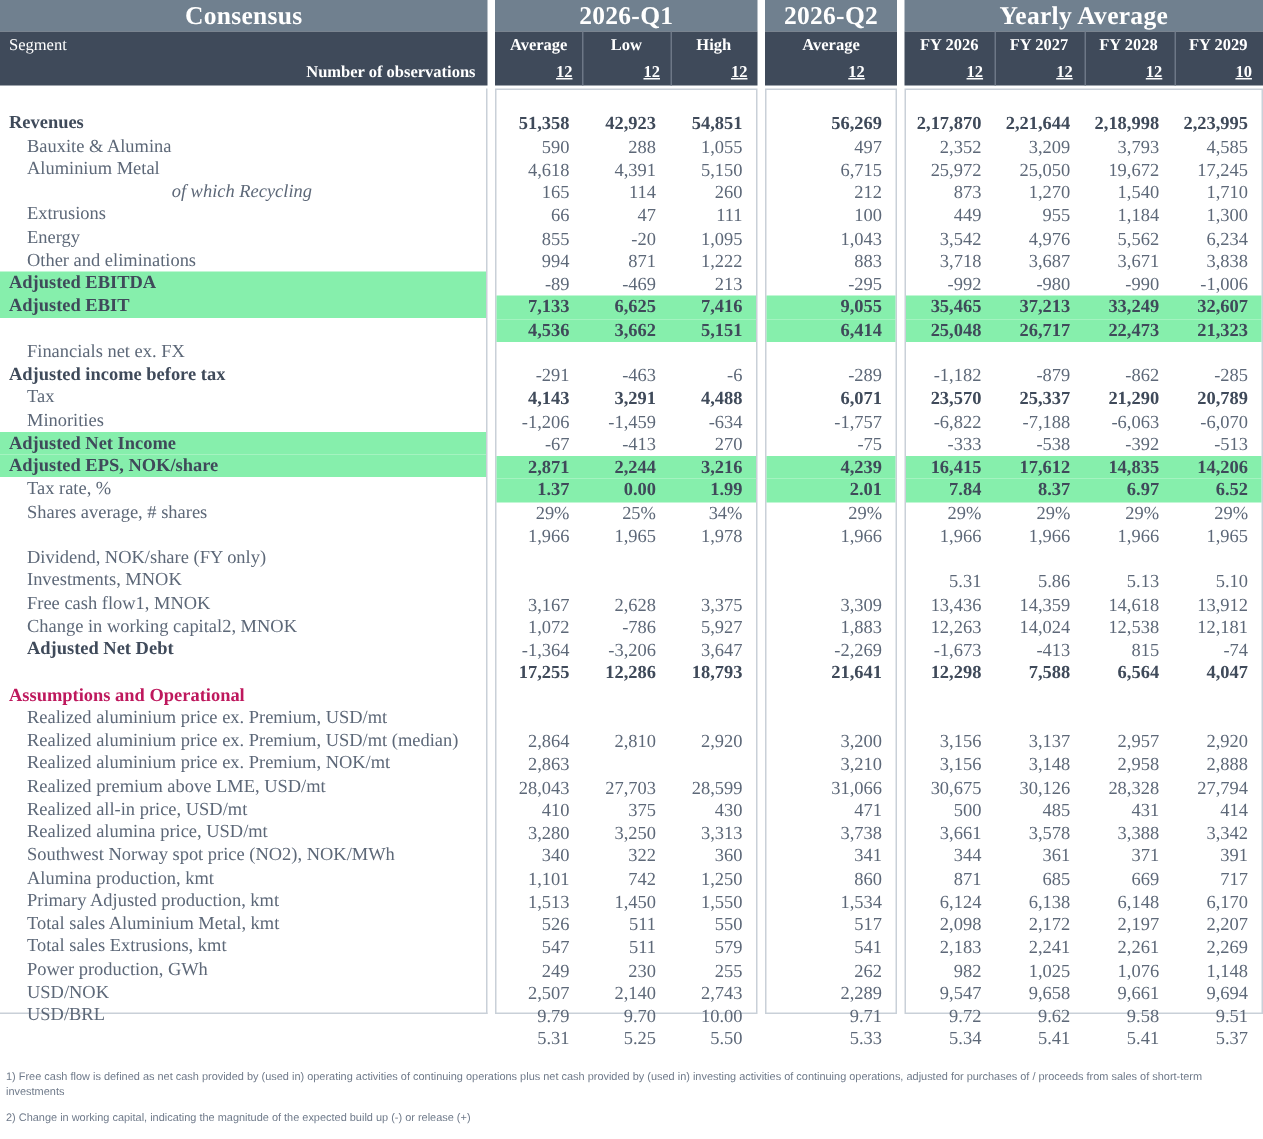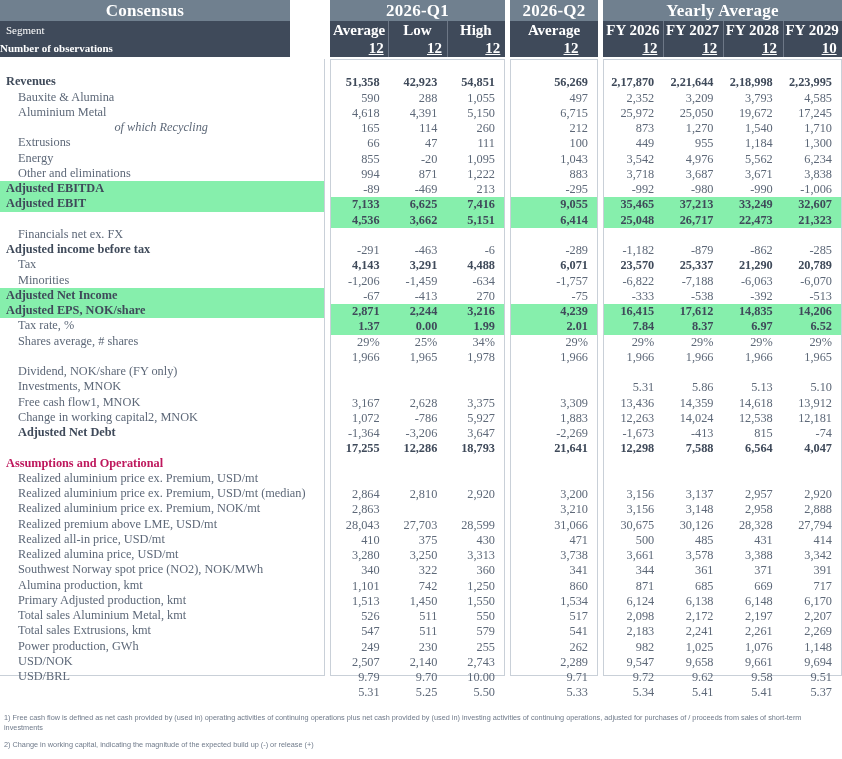--- a/index.html
+++ b/index.html
@@ -19,31 +19,31 @@
     background:#70808f;color:#ffffff;
     font-weight:bold;font-size:17px;text-align:center;
     letter-spacing:.2px;
     display:flex;align-items:center;justify-content:center;
   }
   .hsub{
     background:#3f4a5a;color:#ffffff;height:36px;position:relative;
   }
   .hsub-row{display:flex;height:18px;}
   .hcell{
-    flex:1;color:#ffffff;font-weight:bold;font-size:15px;
+    flex:1;color:#ffffff;font-weight:bold;font-size:11px;
     display:flex;align-items:center;justify-content:center;
     line-height:18px;
   }
   .hcell.u{text-decoration:underline;padding-left:34px;}
   .hsub .colsep{position:absolute;top:0;height:36px;width:1px;background:#6d7786;}
 
   
   #segHead .hsub{padding:0;}
   .seg-line1{height:18px;line-height:18px;font-weight:normal;font-size:11px;padding-left:6px;}
-  .seg-line2{height:18px;line-height:18px;font-weight:bold;font-size:11px;text-align:left;padding-right:8px;}
+  .seg-line2{height:18px;line-height:18px;font-weight:bold;font-size:11px;text-align:right;padding-right:8px;}
 
   
   .bbox{position:absolute;top:59px;height:617px;background:#fff;
         border:1px solid #c9d0d8;box-sizing:border-box;}
   #labelBox{border-top:none;border-left:none;border-bottom:1px solid #c9d0d8;}
 
   .rows{position:absolute;top:0;left:0;right:0;}
   .row{height:15.25px;line-height:15.25px;box-sizing:border-box;display:flex;}
   .row.shade{background:#86efac;}
   .row.spacer{background:transparent;}
@@ -68,21 +68,21 @@
   #fn1{top:713px;}
   #fn2{top:740px;}
 </style>
 </head>
 <body>
 
 <div id="sheet">
 
   <div class="hdr">
 
-    <div class="hblock" id="segHead" style="left:0;width:290px;">
+    <div class="hblock" id="segHead" style="left:0;width:325px;">
       <div class="htitle">Consensus</div>
       <div class="hsub">
         <div class="seg-line1">Segment</div>
         <div class="seg-line2">Number of observations</div>
       </div>
     </div>
 
     <div class="hblock" id="q1Head" style="left:330px;width:175px;">
       <div class="htitle">2026-Q1</div>
       <div class="hsub">

